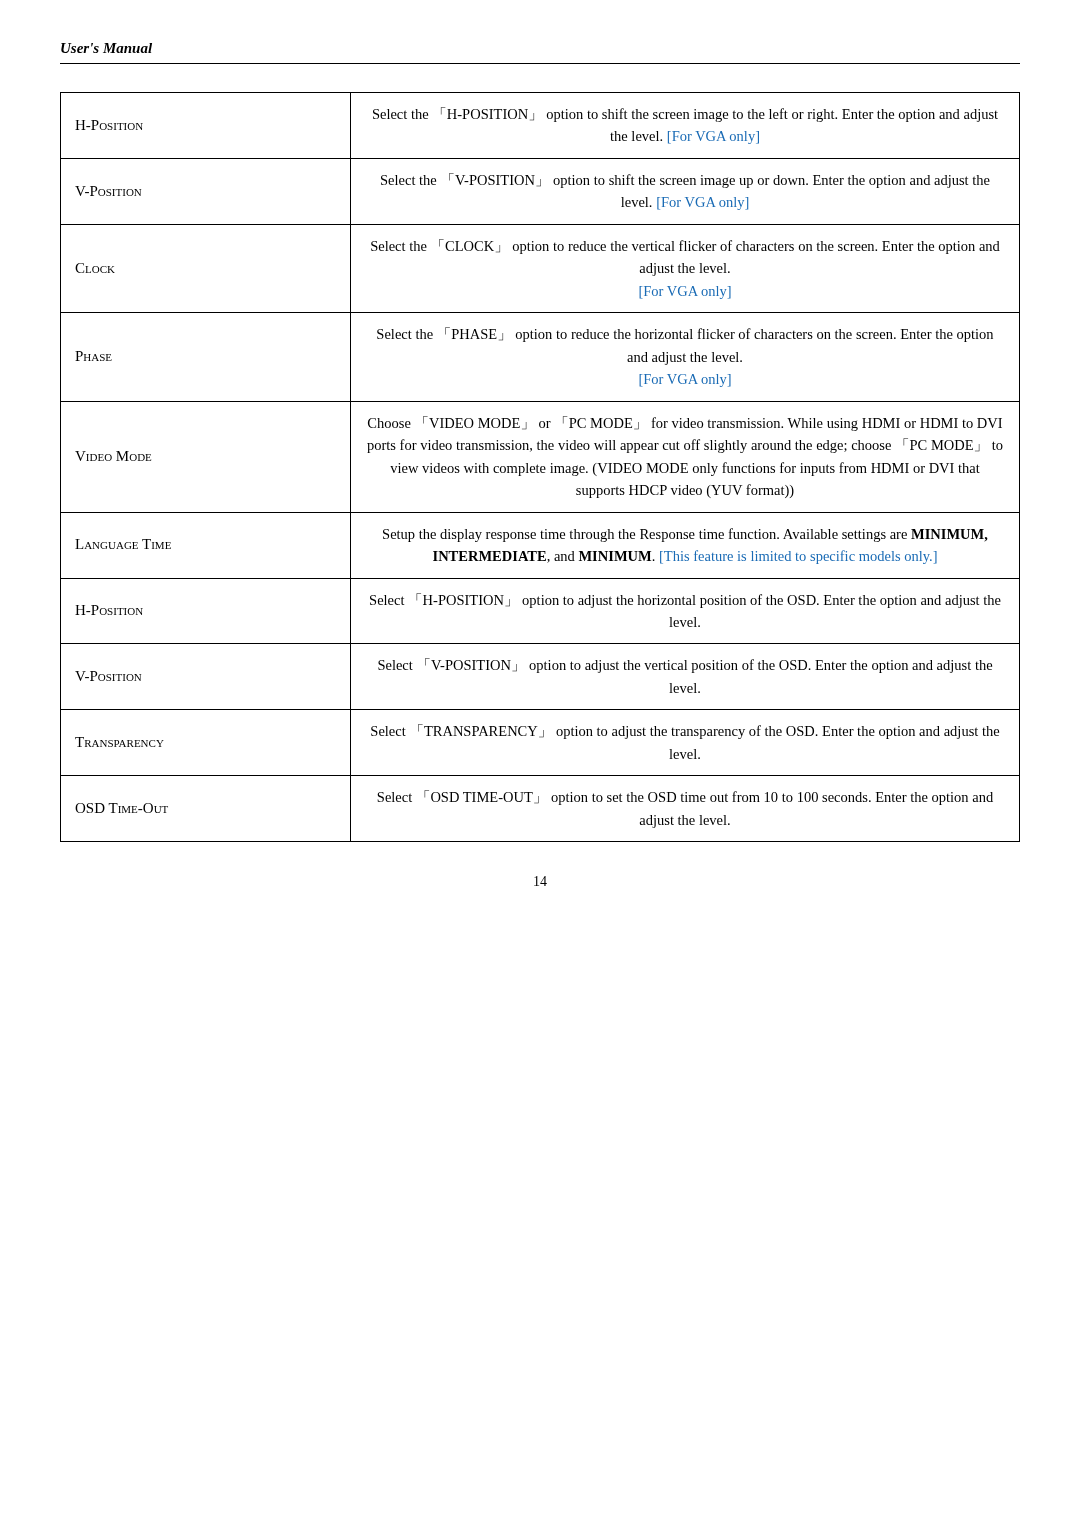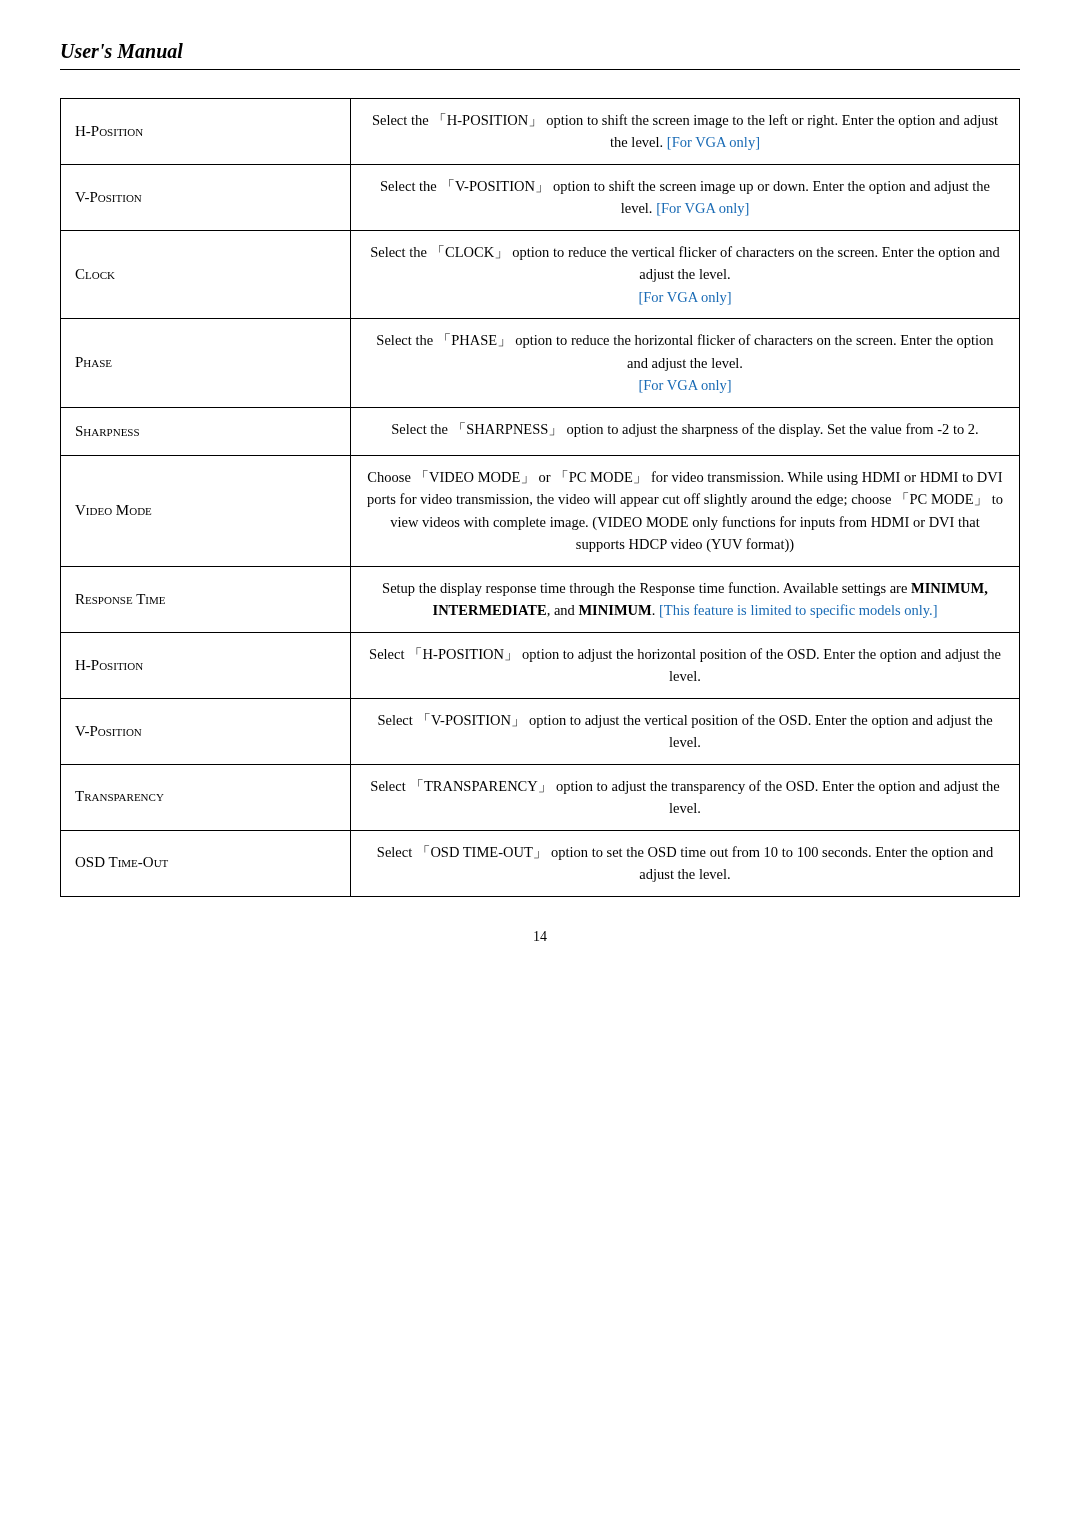--- a/index.html
+++ b/index.html
@@ -13,21 +13,21 @@
       padding: 40px 60px 60px 60px;
     }
     .header {
       border-bottom: 1.5px solid #000;
       padding-bottom: 6px;
       margin-bottom: 28px;
     }
     .header-title {
       font-style: italic;
       font-weight: bold;
-      font-size: 20px;
+      font-size: 15px;
     }
     table {
       width: 100%;
       border-collapse: collapse;
     }
     td {
       border: 1px solid #000;
       vertical-align: top;
       padding: 10px 14px;
       line-height: 1.55;
@@ -94,36 +94,30 @@
   </tr>
 
   <tr>
     <td class="label-col">Phase</td>
     <td class="desc-col">
       <span>Select the 「PHASE」 option to reduce the horizontal flicker of characters on the screen. Enter the option and adjust the level.</span>
       <br><span class="blue">[For VGA only]</span>
     </td>
   </tr>
 
-  <tr>
-    <td class="label-col">Sharpness</td>
-    <td class="desc-col">
-      <span>Select the 「SHARPNESS」 option to adjust the sharpness of the display. Set the value from -2 to 2.</span>
-    </td>
-  </tr>
 
   <tr>
     <td class="label-col">Video Mode</td>
     <td class="desc-col">
       <span>Choose 「VIDEO MODE」 or 「PC MODE」 for video transmission. While using HDMI or HDMI to DVI ports for video transmission, the video will appear cut off slightly around the edge; choose 「PC MODE」 to view videos with complete image. (VIDEO MODE only functions for inputs from HDMI or DVI that supports HDCP video (YUV format))</span>
     </td>
   </tr>
 
   <tr>
-    <td class="label-col">Response Time</td>
+    <td class="label-col">Language Time</td>
     <td class="desc-col">
       <span>Setup the display response time through the Response time function. Available settings are </span><strong>MINIMUM,</strong>
       <br>
       <strong>INTERMEDIATE</strong><span>, and </span><strong>MINIMUM</strong><span>.</span>
       <span class="blue"> [This feature is limited to specific models only.]</span>
     </td>
   </tr>
 
 
 

